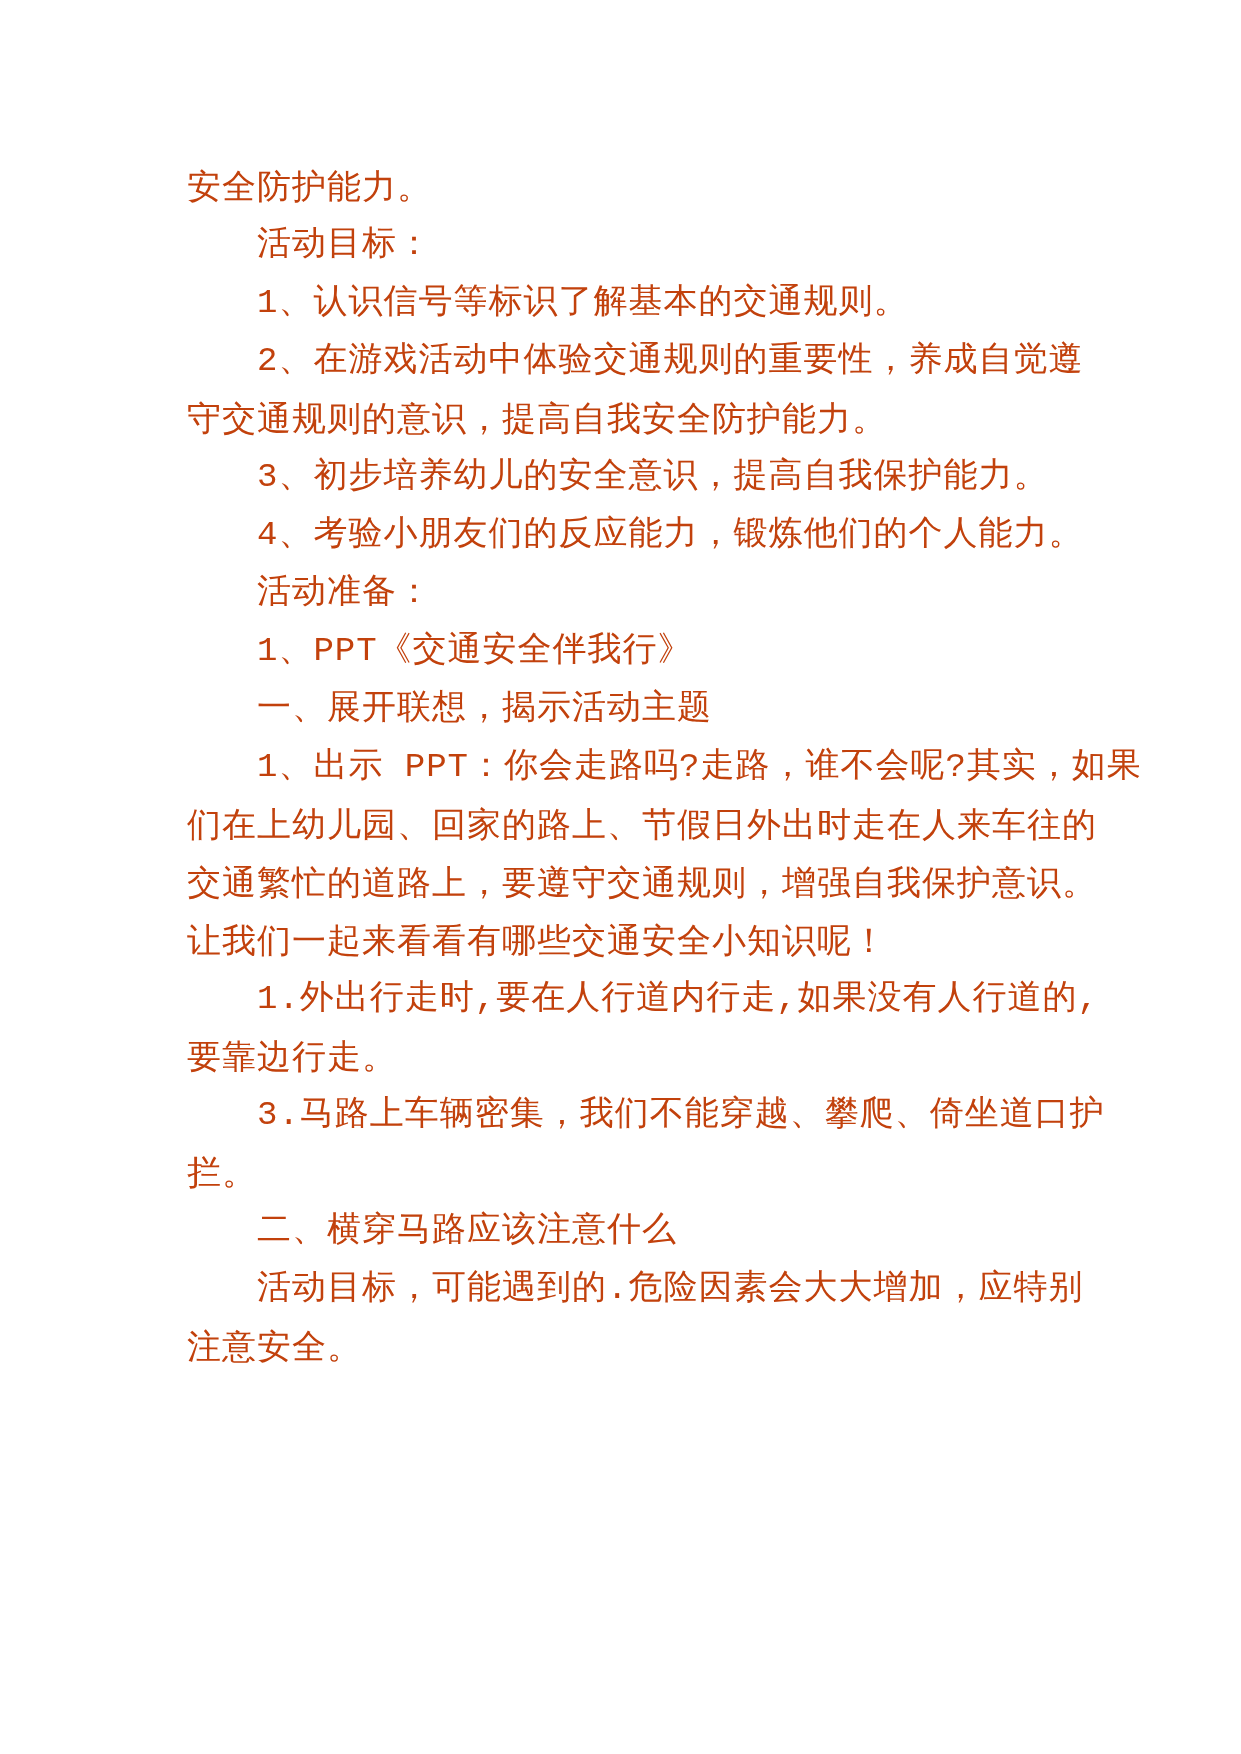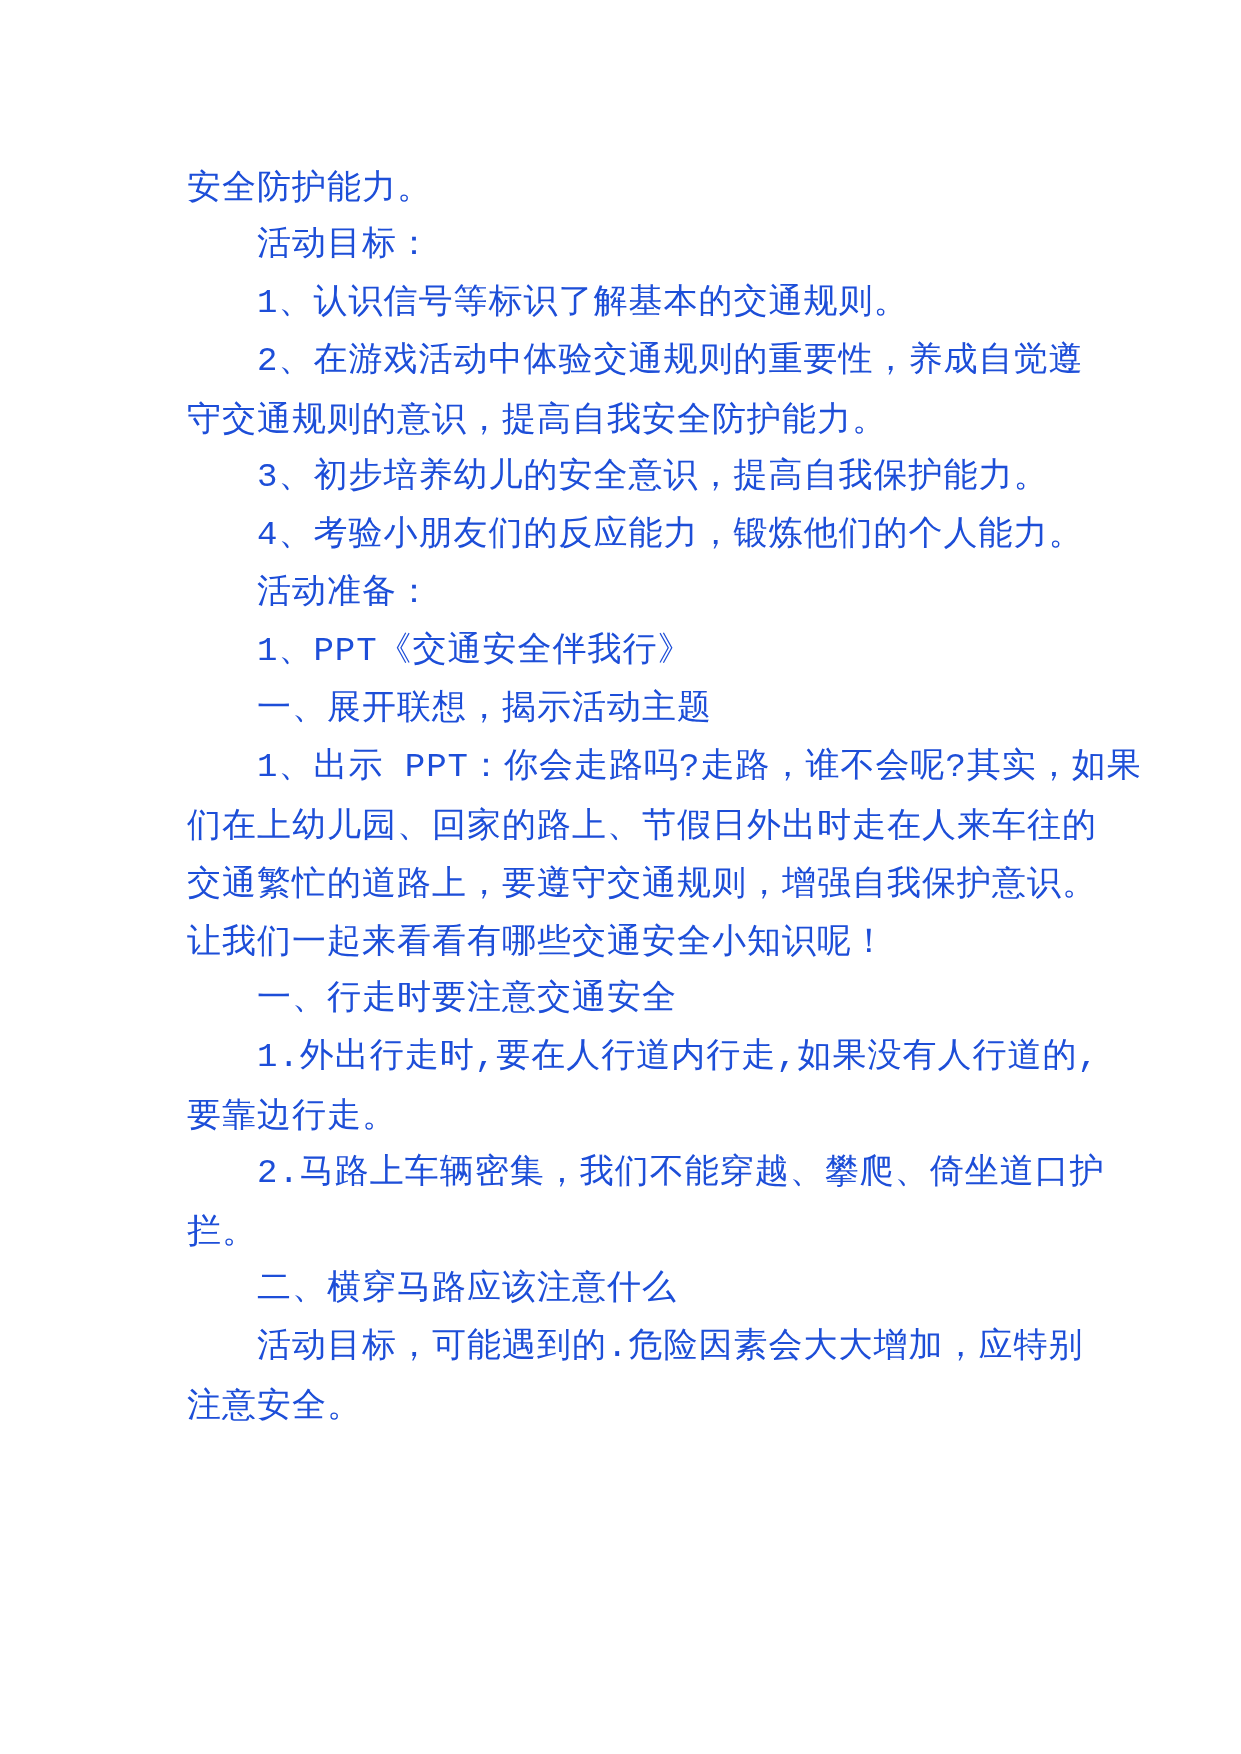--- a/index.html
+++ b/index.html
@@ -16,21 +16,21 @@
   .page {
     position: absolute;
     inset: 0;
     background: #ffffff;
   }
   .text-block {
     position: absolute;
     left: 187px;
     top: 158px;
     width: 920px;
-    color: #1d4ed8;
+    color: #c2410c;
     font-family: "Liberation Serif", "DejaVu Serif", serif;
     font-size: 34px;
     font-weight: normal;
     letter-spacing: 1px;
   }
   .line {
     height: 58px;
     line-height: 58px;
     white-space: nowrap;
   }
@@ -51,22 +51,21 @@
       <div class="line">守交通规则的意识，提高自我安全防护能力。</div>
       <div class="line indent">3、初步培养幼儿的安全意识，提高自我保护能力。</div>
       <div class="line indent">4、考验小朋友们的反应能力，锻炼他们的个人能力。</div>
       <div class="line indent">活动准备：</div>
       <div class="line indent">1、PPT《交通安全伴我行》</div>
       <div class="line indent">一、展开联想，揭示活动主题</div>
       <div class="line indent">1、出示 PPT：你会走路吗?走路，谁不会呢?其实，如果</div>
       <div class="line">们在上幼儿园、回家的路上、节假日外出时走在人来车往的</div>
       <div class="line">交通繁忙的道路上，要遵守交通规则，增强自我保护意识。</div>
       <div class="line">让我们一起来看看有哪些交通安全小知识呢！</div>
-      <div class="line indent">一、行走时要注意交通安全</div>
       <div class="line indent">1.外出行走时,要在人行道内行走,如果没有人行道的,</div>
       <div class="line">要靠边行走。</div>
-      <div class="line indent">2.马路上车辆密集，我们不能穿越、攀爬、倚坐道口护</div>
+      <div class="line indent">3.马路上车辆密集，我们不能穿越、攀爬、倚坐道口护</div>
       <div class="line">拦。</div>
       <div class="line indent">二、横穿马路应该注意什么</div>
       <div class="line indent">活动目标，可能遇到的.危险因素会大大增加，应特别</div>
       <div class="line">注意安全。</div>
     </div>
 </div>
 
 </body></html>

